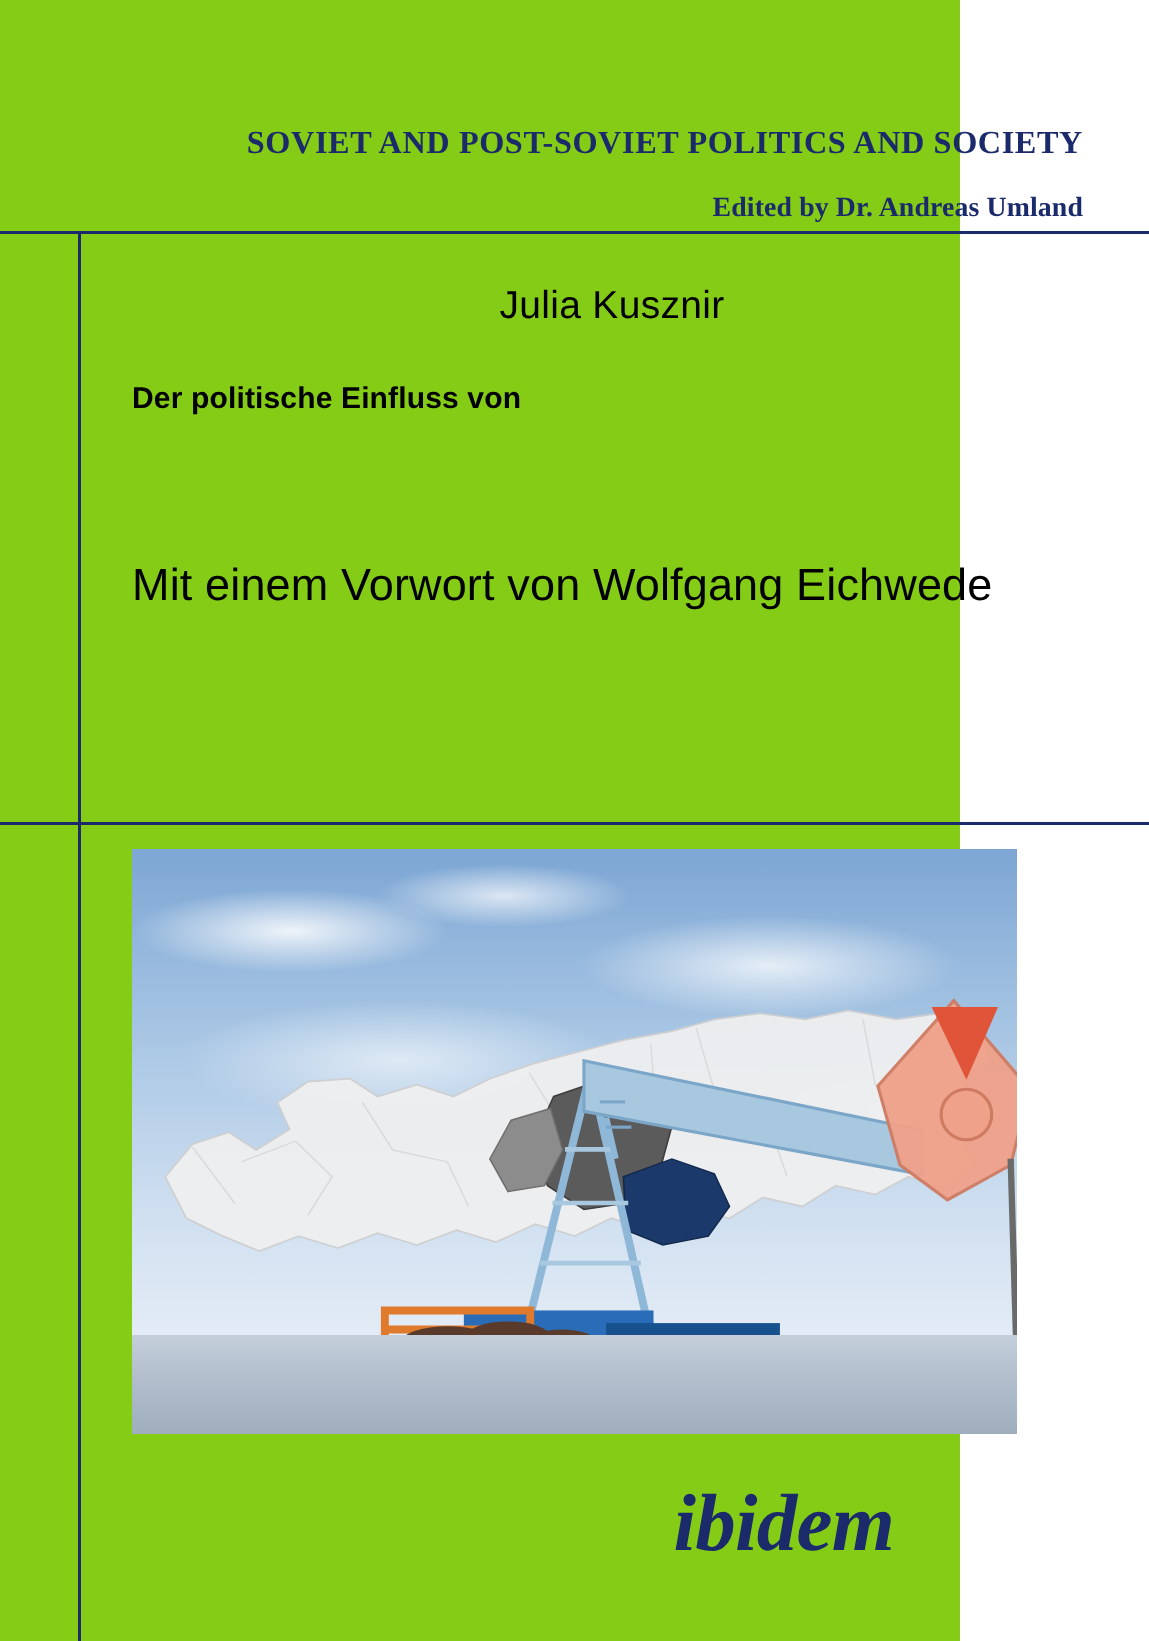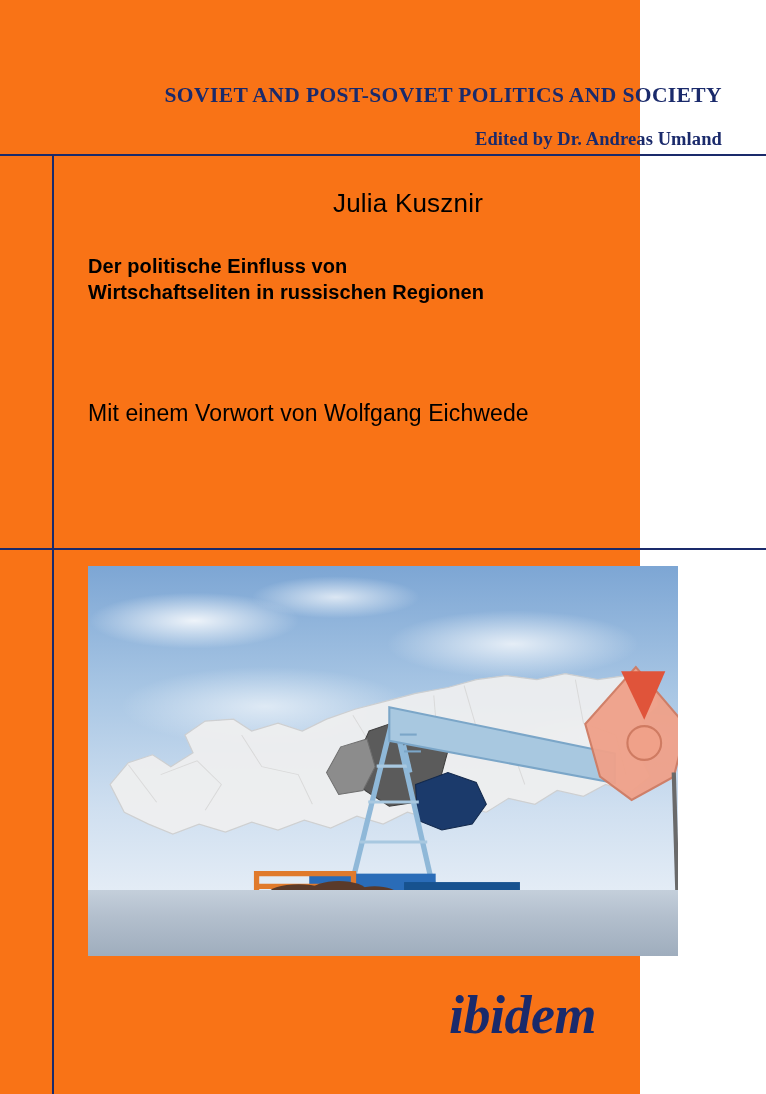--- a/index.html
+++ b/index.html
@@ -11,21 +11,21 @@
     width: 766px;
     height: 1094px;
     font-family: "Liberation Sans", sans-serif;
     overflow: hidden;
   }
 
   .cover {
     position: relative;
     width: 640px;
     height: 1094px;
-    background: #f97316;
+    background: #84cc16;
     box-sizing: border-box;
   }
 
   
   .line-h-top {
     position: absolute;
     left: 0;
     top: 154px;
     width: 766px;
     height: 2px;
@@ -96,21 +96,21 @@
   }
   .subtitle {
     font-size: 23.5px;
     font-style: italic;
     font-weight: bold;
     line-height: 1.38;
     margin: 0 0 0 8px;
     letter-spacing: 0.1px;
   }
   .foreword {
-    font-size: 23px;
+    font-size: 30px;
     font-weight: normal;
     margin: 36px 0 0 0;
     letter-spacing: 0.1px;
   }
 
   
   .cover-image {
     position: absolute;
     left: 88px;
     top: 566px;
@@ -173,21 +173,20 @@
 
   <div class="series">
     <div class="series-title">SOVIET AND POST-SOVIET POLITICS AND SOCIETY</div>
     <div class="series-editor">Edited by Dr. Andreas Umland</div>
   </div>
 
   <div class="titleblock">
     <div class="author">Julia Kusznir</div>
     <div class="main-title">
       <span>Der politische Einfluss von</span><br>
-      <span>Wirtschaftseliten in russischen Regionen</span>
     </div>
     <div class="subtitle">
       <br>
     </div>
     <div class="foreword">Mit einem Vorwort von Wolfgang Eichwede</div>
   </div>
 
   <div class="cover-image">
     <div class="sky-clouds"></div>
 

